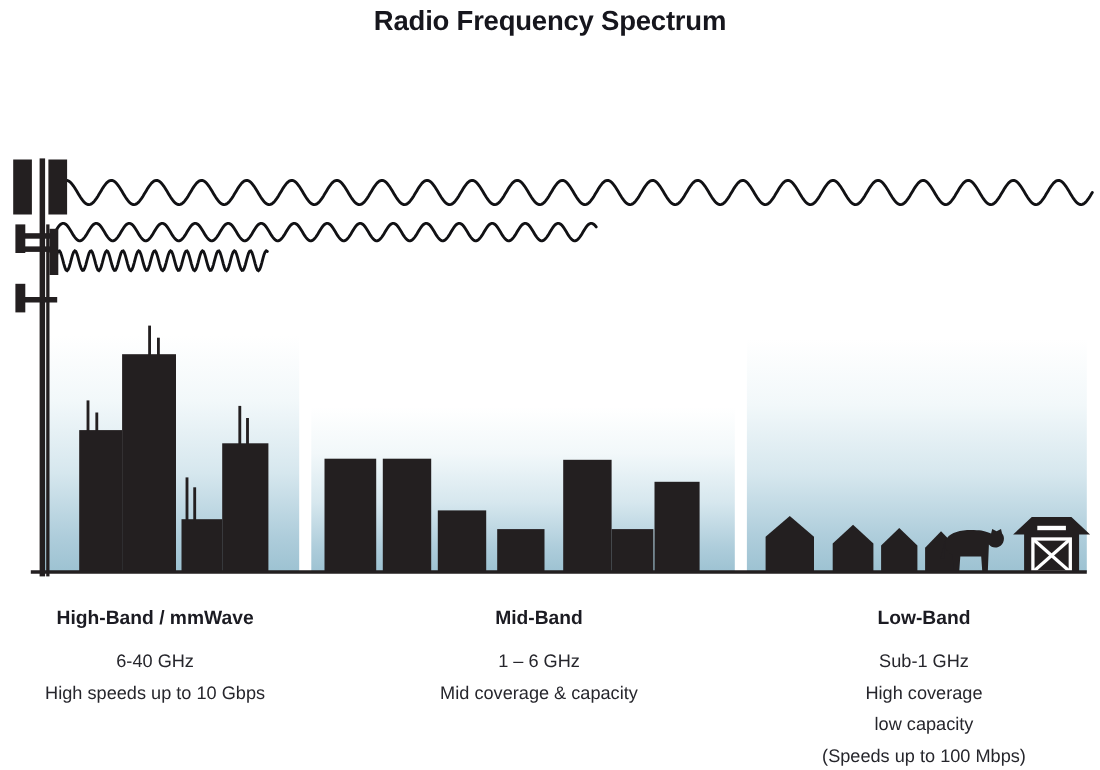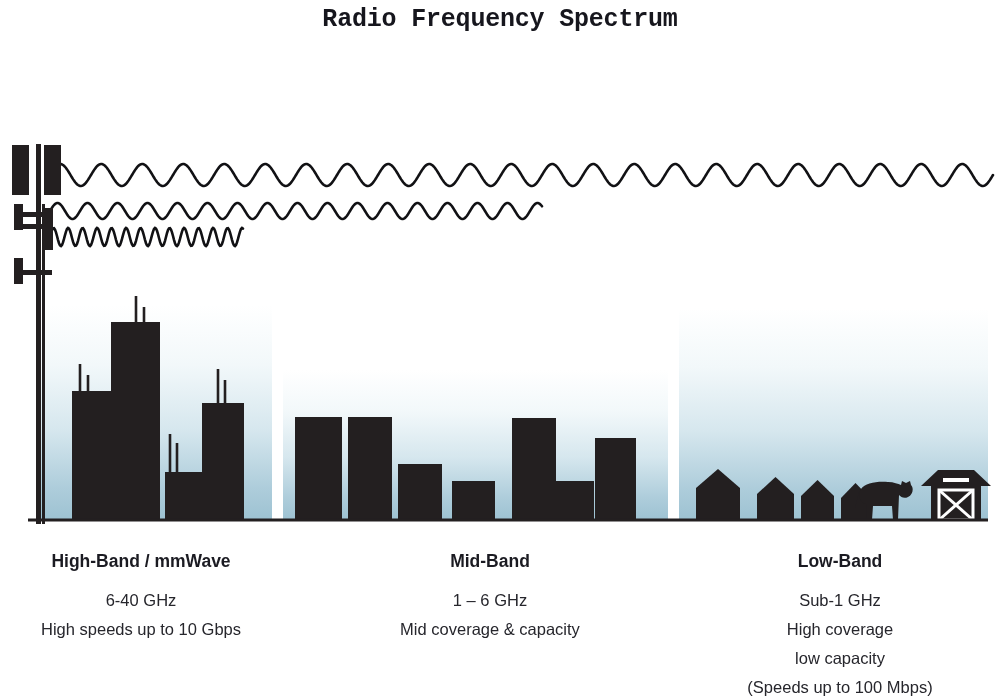--- a/index.html
+++ b/index.html
@@ -19,21 +19,21 @@
     position: absolute;
     top: 0;
     left: 0;
     width: 1000px;
     text-align: center;
     font-size: 25px;
     font-weight: bold;
     letter-spacing: -0.2px;
     color: #16161d;
     padding-top: 5px;
-    font-family: Liberation Mono, monospace;
+    font-family: Liberation Sans, sans-serif;
   }
   #figure {
     position: absolute;
     top: 0;
     left: 0;
   }
   .band-name {
     font-size: 17.5px;
     font-weight: bold;
     fill: #1b1b22;

